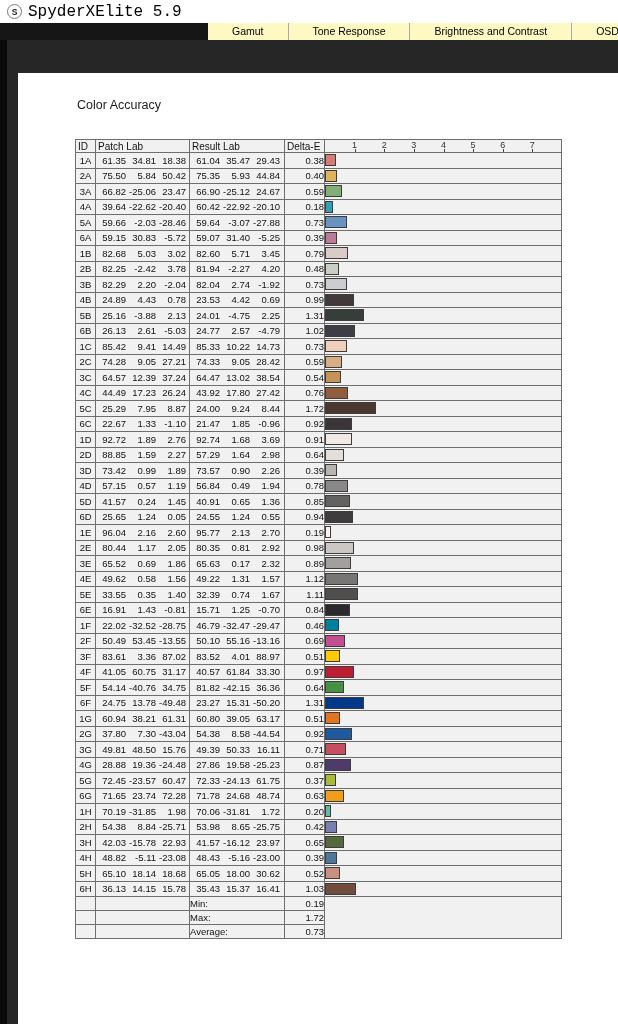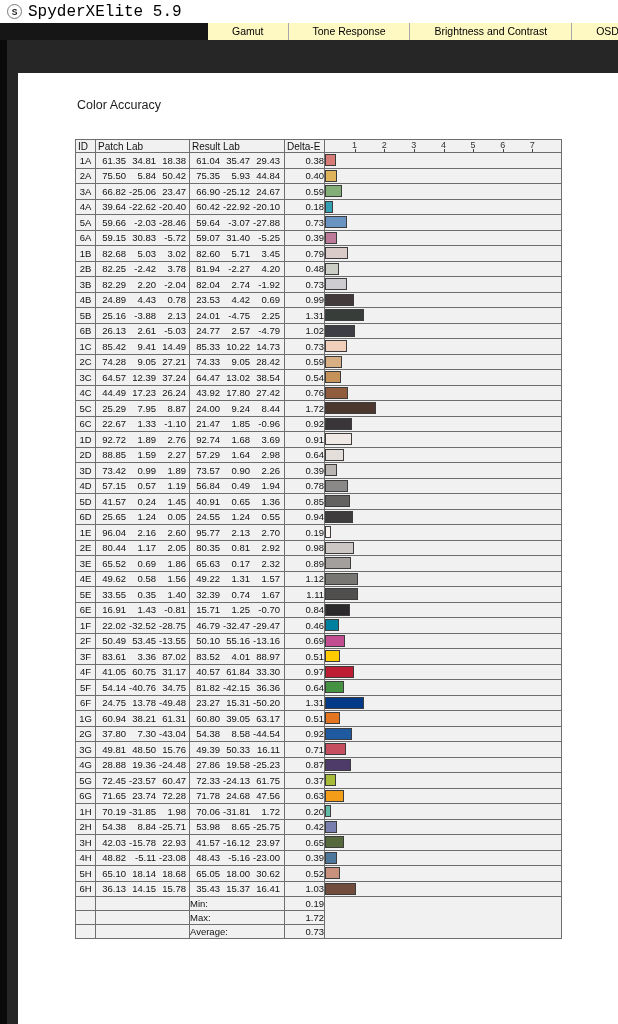--- a/index.html
+++ b/index.html
@@ -502,21 +502,21 @@
             <td class="lab"><span>72.45</span><span>-23.57</span><span>60.47</span></td>
             <td class="lab"><span>72.33</span><span>-24.13</span><span>61.75</span></td>
             <td class="de">0.37</td>
             <td class="chart">
               <div class="bar" style="width: 10.9612px; background: rgb(168, 187, 57);"></div>
             </td>
           </tr>
           <tr>
             <td class="id">6G</td>
             <td class="lab"><span>71.65</span><span>23.74</span><span>72.28</span></td>
-            <td class="lab"><span>71.78</span><span>24.68</span><span>47.56</span></td>
+            <td class="lab"><span>71.78</span><span>24.68</span><span>48.74</span></td>
             <td class="de">0.63</td>
             <td class="chart">
               <div class="bar" style="width: 18.6638px; background: rgb(243, 157, 25);"></div>
             </td>
           </tr>
           <tr>
             <td class="id">1H</td>
             <td class="lab"><span>70.19</span><span>-31.85</span><span>1.98</span></td>
             <td class="lab"><span>70.06</span><span>-31.81</span><span>1.72</span></td>
             <td class="de">0.20</td>

